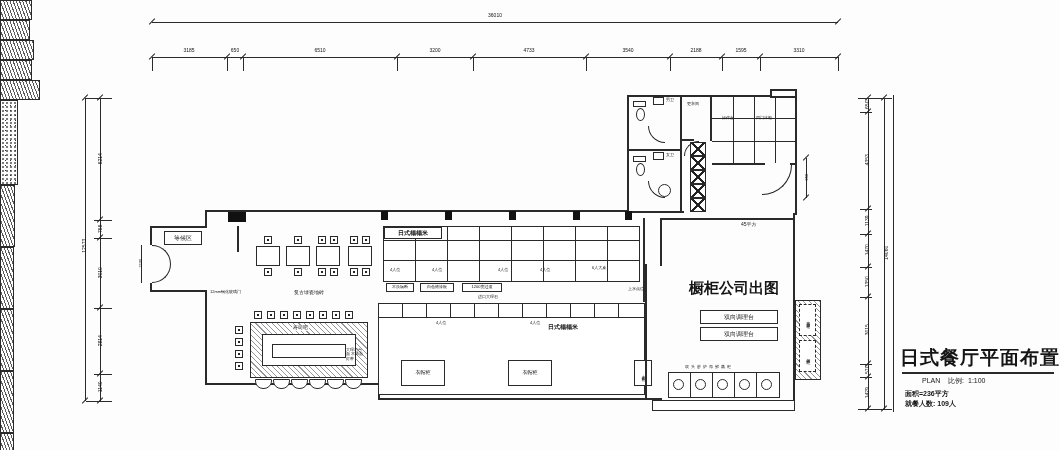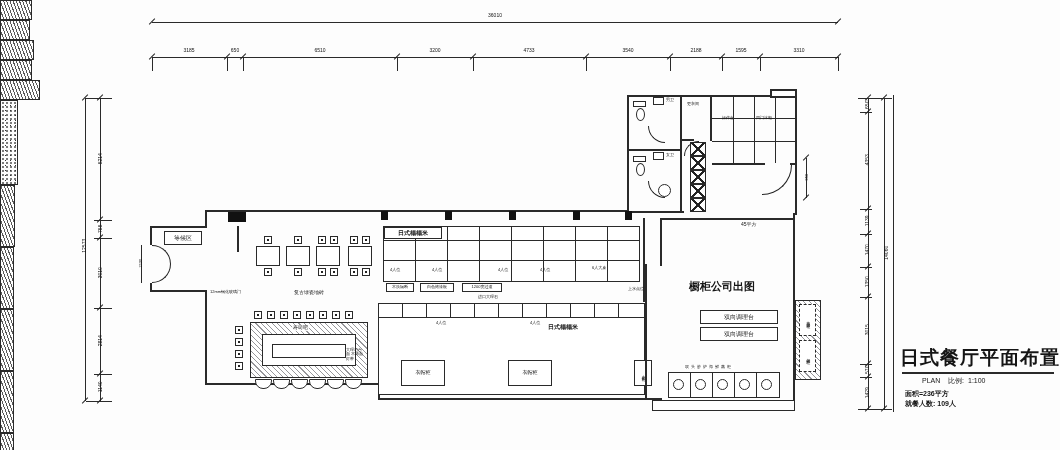--- a/index.html
+++ b/index.html
@@ -16,21 +16,21 @@
 .hatch{background-color:#fff;background-image:repeating-linear-gradient(45deg,rgba(0,0,0,0) 0 3px,#97979b 3px 3.8px)}
 .bench{border:1px solid #2a2a2a;background:repeating-linear-gradient(70deg,#fff 0 2px,#5a5a5a 2px 3px)}
 .dots{border:1px solid #2a2a2a;background-image:radial-gradient(#333 .6px,transparent .9px),radial-gradient(#333 .6px,transparent .9px);background-size:4px 4px,5px 5px;background-position:0 0,2px 2px}
 .chair{width:8px;height:8px;border:1px solid #2a2a2a;background:#fff}
 .chair::after{content:"";position:absolute;left:2px;top:2px;width:2px;height:2px;background:#222}
 .xbox{border:1px solid #2a2a2a;background:linear-gradient(45deg,transparent 46%,#222 46%,#222 54%,transparent 54%),linear-gradient(135deg,transparent 46%,#222 46%,#222 54%,transparent 54%)}
 .cbx{display:flex;align-items:center;justify-content:center}
 .vt{writing-mode:vertical-rl;letter-spacing:1px}
 .wbg{background:rgba(255,255,255,.85);padding:0 1px}
 .title{font-size:19px;font-weight:bold;letter-spacing:1px}
-.f4{font-size:4px}.f6{font-size:6px}.f7{font-size:7px}.f13{font-size:11px;font-weight:bold}
+.f4{font-size:4px}.f6{font-size:6px}.f7{font-size:7px}.f13{font-size:15px;font-weight:bold}
 </style>
 </head>
 <body>
 
 <div class="sheet">
 
   <div class="ln" style="left:152px;top:22px;width:686px;height:1px"></div>
   <div class="tick" style="left:148px;top:21px"></div>
   <div class="tick" style="left:834px;top:21px"></div>
   <span class="t c" style="left:470px;top:13px;width:50px">36010</span>

